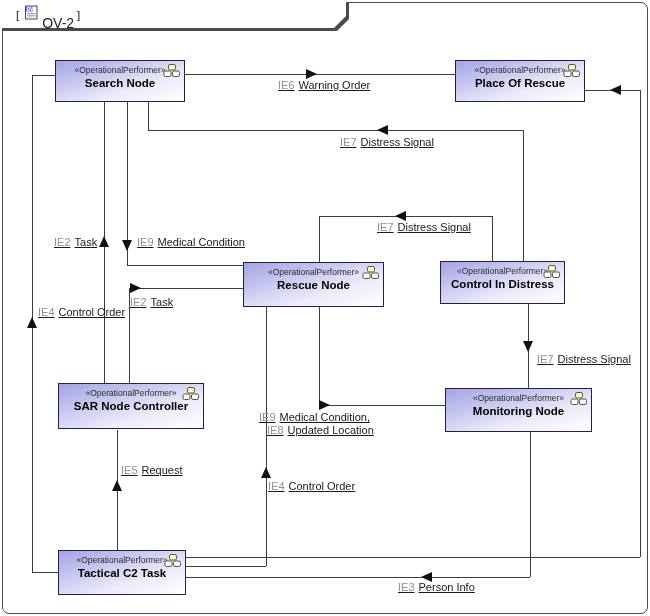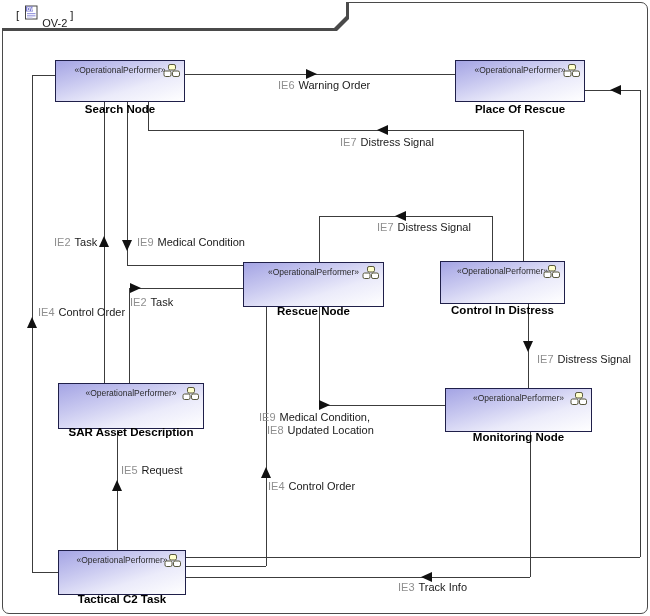--- a/index.html
+++ b/index.html
@@ -20,51 +20,50 @@
   }
   .tab-inner {
     position:absolute; left:1px; top:1px; width:345px; height:27px; background:#ffffff;
     clip-path:polygon(0 0,100% 0,100% calc(100% - 12px),calc(100% - 12px) 100%,0 100%);
     border-top-left-radius:7px;
     display:flex; align-items:center; padding-left:8px; box-sizing:border-box;
     white-space:nowrap;
   }
   .tab-inner .t-main { font-weight:bold; font-size:11.5px; color:#000; }
   .tab-inner .t-br   { font-size:11.5px; color:#222; margin-left:7px; }
-  .tab-inner .t-tag  { font-size:11px; color:#222; margin-left:3px;margin-top:16px; }
+  .tab-inner .t-tag  { font-size:14px; color:#222; margin-left:3px;margin-top:16px; }
   .tab-inner .t-br2  { font-size:11.5px; color:#222; margin-left:3px; }
   .frame-icon { margin-left:5px; display:inline-block; }
 
   
   .node {
     position:absolute; box-sizing:border-box;
     border:1.5px solid #1f1f49;
     background:linear-gradient(to bottom right,#a4a4e4 0%,#c9c9f0 35%,#ebebfa 65%,#ffffff 100%);
     display:flex; flex-direction:column; align-items:center; justify-content:flex-start;
     padding-top:4px;
-    gap:26px;
   }
   .node .st { font-size:8.5px; color:#2a2a2a; line-height:10px; }
   .node .nm { font-size:11.5px; font-weight:bold; color:#000; margin-top:2px; }
   .performer-icon { position:absolute; top:3px; right:3px; width:18px; height:14px; }
 
   
   .h, .v { position:absolute; background:#3c3c3c; }
   .h { height:1px; }
   .v { width:1px; }
 
   
   .arr { position:absolute; width:0; height:0; }
   .a-right { border-top:5px solid transparent; border-bottom:5px solid transparent; border-left:11px solid #111; }
   .a-left  { border-top:5px solid transparent; border-bottom:5px solid transparent; border-right:11px solid #111; }
   .a-up    { border-left:5px solid transparent; border-right:5px solid transparent; border-bottom:11px solid #111; }
   .a-down  { border-left:5px solid transparent; border-right:5px solid transparent; border-top:11px solid #111; }
 
   
-  .flabel { position:absolute; font-size:11px; white-space:nowrap; color:#1a1a1a; }
+  .flabel { position:absolute; font-size:11px; white-space:nowrap; color:#1a1a1a;text-decoration:underline; }
   .flabel .fid { color:#8f8f8f; }
   .flabel .ftx { margin-left:4px; color:#1a1a1a; }
 </style>
 </head>
 <body>
 
 <div id="canvas">
 
   <div class="frame"></div>
 
@@ -126,21 +125,21 @@
   <div class="flabel" style="left:377px;top:221px"><span class="fid">IE7</span><span class="ftx">Distress Signal</span></div>
   <div class="flabel" style="left:54px;top:236px"><span class="fid">IE2</span><span class="ftx">Task</span></div>
   <div class="flabel" style="left:137px;top:236px"><span class="fid">IE9</span><span class="ftx">Medical Condition</span></div>
   <div class="flabel" style="left:130px;top:296px"><span class="fid">IE2</span><span class="ftx">Task</span></div>
   <div class="flabel" style="left:38px;top:306px"><span class="fid">IE4</span><span class="ftx">Control Order</span></div>
   <div class="flabel" style="left:537px;top:353px"><span class="fid">IE7</span><span class="ftx">Distress Signal</span></div>
   <div class="flabel" style="left:259px;top:411px"><span class="fid">IE9</span><span class="ftx">Medical Condition,</span></div>
   <div class="flabel" style="left:267px;top:424px"><span class="fid">IE8</span><span class="ftx">Updated Location</span></div>
   <div class="flabel" style="left:121px;top:464px"><span class="fid">IE5</span><span class="ftx">Request</span></div>
   <div class="flabel" style="left:268px;top:480px"><span class="fid">IE4</span><span class="ftx">Control Order</span></div>
-  <div class="flabel" style="left:398px;top:581px"><span class="fid">IE3</span><span class="ftx">Track Info</span></div>
+  <div class="flabel" style="left:398px;top:581px"><span class="fid">IE3</span><span class="ftx">Person Info</span></div>
 
   <div class="node" style="left:55px;top:60px;width:130px;height:42px">
     <span class="st">«OperationalPerformer»</span>
     <span class="nm">Search Node</span>
     <span class="performer-icon">
       <svg width="18" height="14" viewBox="0 0 18 14">
           <rect x="5.5" y="0.5" width="7" height="5.5" rx="1.6" fill="#ffffcc" stroke="#55553a"></rect>
           <rect x="1" y="7" width="7" height="5.5" rx="1.6" fill="#ffffff" stroke="#55553a"></rect>
           <rect x="9.5" y="7" width="7" height="5.5" rx="1.6" fill="#ffffff" stroke="#55553a"></rect>
         </svg>
@@ -178,21 +177,21 @@
       <svg width="18" height="14" viewBox="0 0 18 14">
           <rect x="5.5" y="0.5" width="7" height="5.5" rx="1.6" fill="#ffffcc" stroke="#55553a"></rect>
           <rect x="1" y="7" width="7" height="5.5" rx="1.6" fill="#ffffff" stroke="#55553a"></rect>
           <rect x="9.5" y="7" width="7" height="5.5" rx="1.6" fill="#ffffff" stroke="#55553a"></rect>
         </svg>
     </span>
   </div>
 
   <div class="node" style="left:58px;top:383px;width:146px;height:46px">
     <span class="st">«OperationalPerformer»</span>
-    <span class="nm">SAR Asset Description</span>
+    <span class="nm">SAR Node Controller</span>
     <span class="performer-icon">
       <svg width="18" height="14" viewBox="0 0 18 14">
           <rect x="5.5" y="0.5" width="7" height="5.5" rx="1.6" fill="#ffffcc" stroke="#55553a"></rect>
           <rect x="1" y="7" width="7" height="5.5" rx="1.6" fill="#ffffff" stroke="#55553a"></rect>
           <rect x="9.5" y="7" width="7" height="5.5" rx="1.6" fill="#ffffff" stroke="#55553a"></rect>
         </svg>
     </span>
   </div>
 
   <div class="node" style="left:445px;top:388px;width:147px;height:44px">

